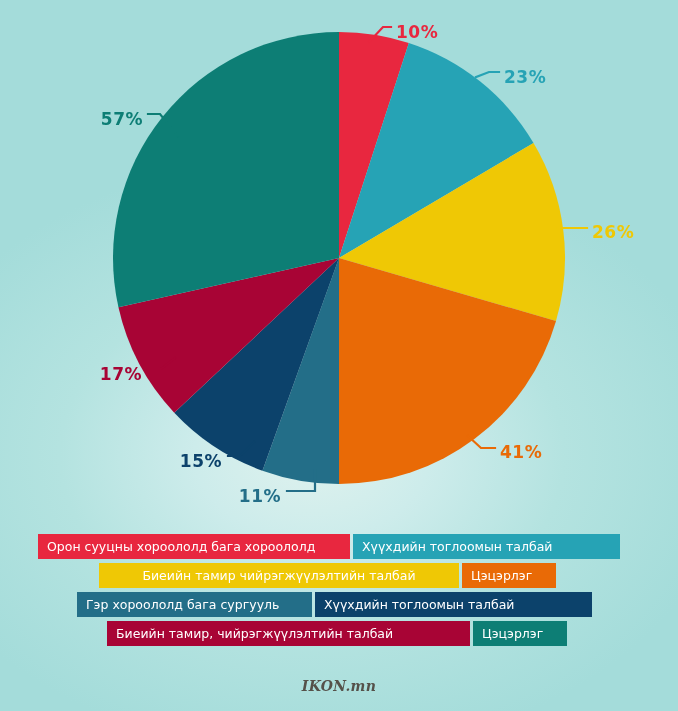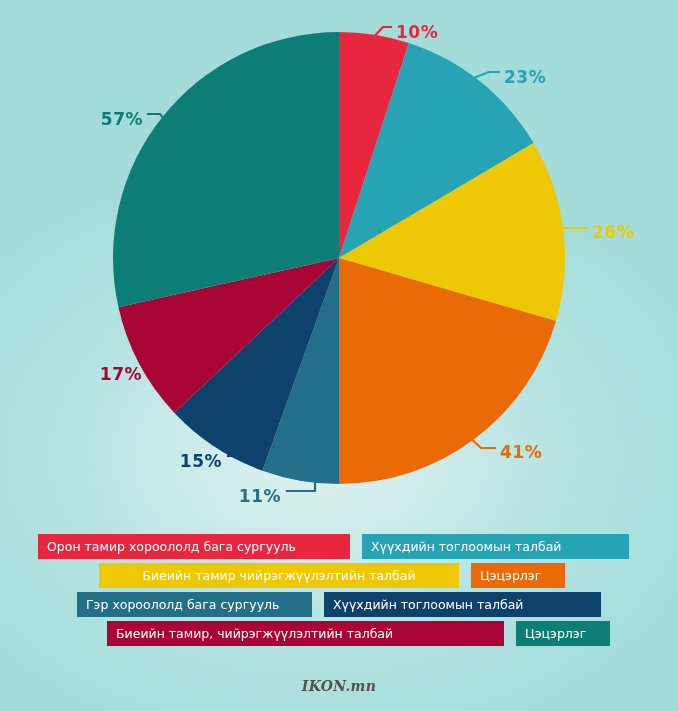--- a/index.html
+++ b/index.html
@@ -66,21 +66,21 @@
     display: flex;
     align-items: center;
     box-sizing: border-box;
     padding: 0 9px;
     color: #ffffff;
     font-size: 12.5px;
     white-space: nowrap;
     overflow: hidden;
     line-height: 25px;
   }
-  .legend-bar.right { margin-left: 12px; }
+  .legend-bar.right { margin-left: 3px; }
   .footer {
     position: absolute;
     left: 0;
     top: 676px;
     width: 678px;
     text-align: center;
   }
   .footer span {
     font-style: italic;
     font-weight: bold;
@@ -121,21 +121,21 @@
         <path d="M 175,358 L 161,369 L 148,369" stroke="#a80435" stroke-width="2.2" fill="none" stroke-linecap="square"></path>
         <text x="142" y="375" fill="#a80435" text-anchor="end" dominant-baseline="middle" class="pct-label">17%</text>
         <path d="M 178,136 L 160,114 L 148,114" stroke="#0d7e75" stroke-width="2.2" fill="none" stroke-linecap="square"></path>
         <text x="143" y="120" fill="#0d7e75" text-anchor="end" dominant-baseline="middle" class="pct-label">57%</text>
       </svg>
   </div>
 
   <div class="legend" id="legend">
       <div class="legend-row r0" style="padding-left: 38px;">
         <div class="legend-bar" style="background: rgb(232, 39, 63); width: 312px;">
-          <span>Орон тамир хороололд бага сургууль</span>
+          <span>Орон сууцны хороололд бага хороололд</span>
         </div>
         <div class="legend-bar right" style="background: rgb(38, 163, 181); width: 267px;">
           <span>Хүүхдийн тоглоомын талбай</span>
         </div>
       </div>
       <div class="legend-row r1" style="padding-left: 99px;">
         <div class="legend-bar" style="background: rgb(239, 200, 5); width: 360px; justify-content: center;">
           <span>Биеийн тамир чийрэгжүүлэлтийн талбай</span>
         </div>
         <div class="legend-bar right" style="background: rgb(233, 106, 6); width: 94px;">
@@ -144,21 +144,21 @@
       </div>
       <div class="legend-row r2" style="padding-left: 77px;">
         <div class="legend-bar" style="background: rgb(35, 110, 136); width: 235px;">
           <span>Гэр хороололд бага сургууль</span>
         </div>
         <div class="legend-bar right" style="background: rgb(12, 66, 107); width: 277px;">
           <span>Хүүхдийн тоглоомын талбай</span>
         </div>
       </div>
       <div class="legend-row r3" style="padding-left: 107px;">
-        <div class="legend-bar" style="background: rgb(168, 4, 53); width: 397px;">
+        <div class="legend-bar" style="background: rgb(168, 4, 53); width: 363px;">
           <span>Биеийн тамир, чийрэгжүүлэлтийн талбай</span>
         </div>
         <div class="legend-bar right" style="background: rgb(13, 126, 117); width: 94px;">
           <span>Цэцэрлэг</span>
         </div>
       </div>
     </div>
 
   <div class="footer">
     <span>IKON.mn</span>

